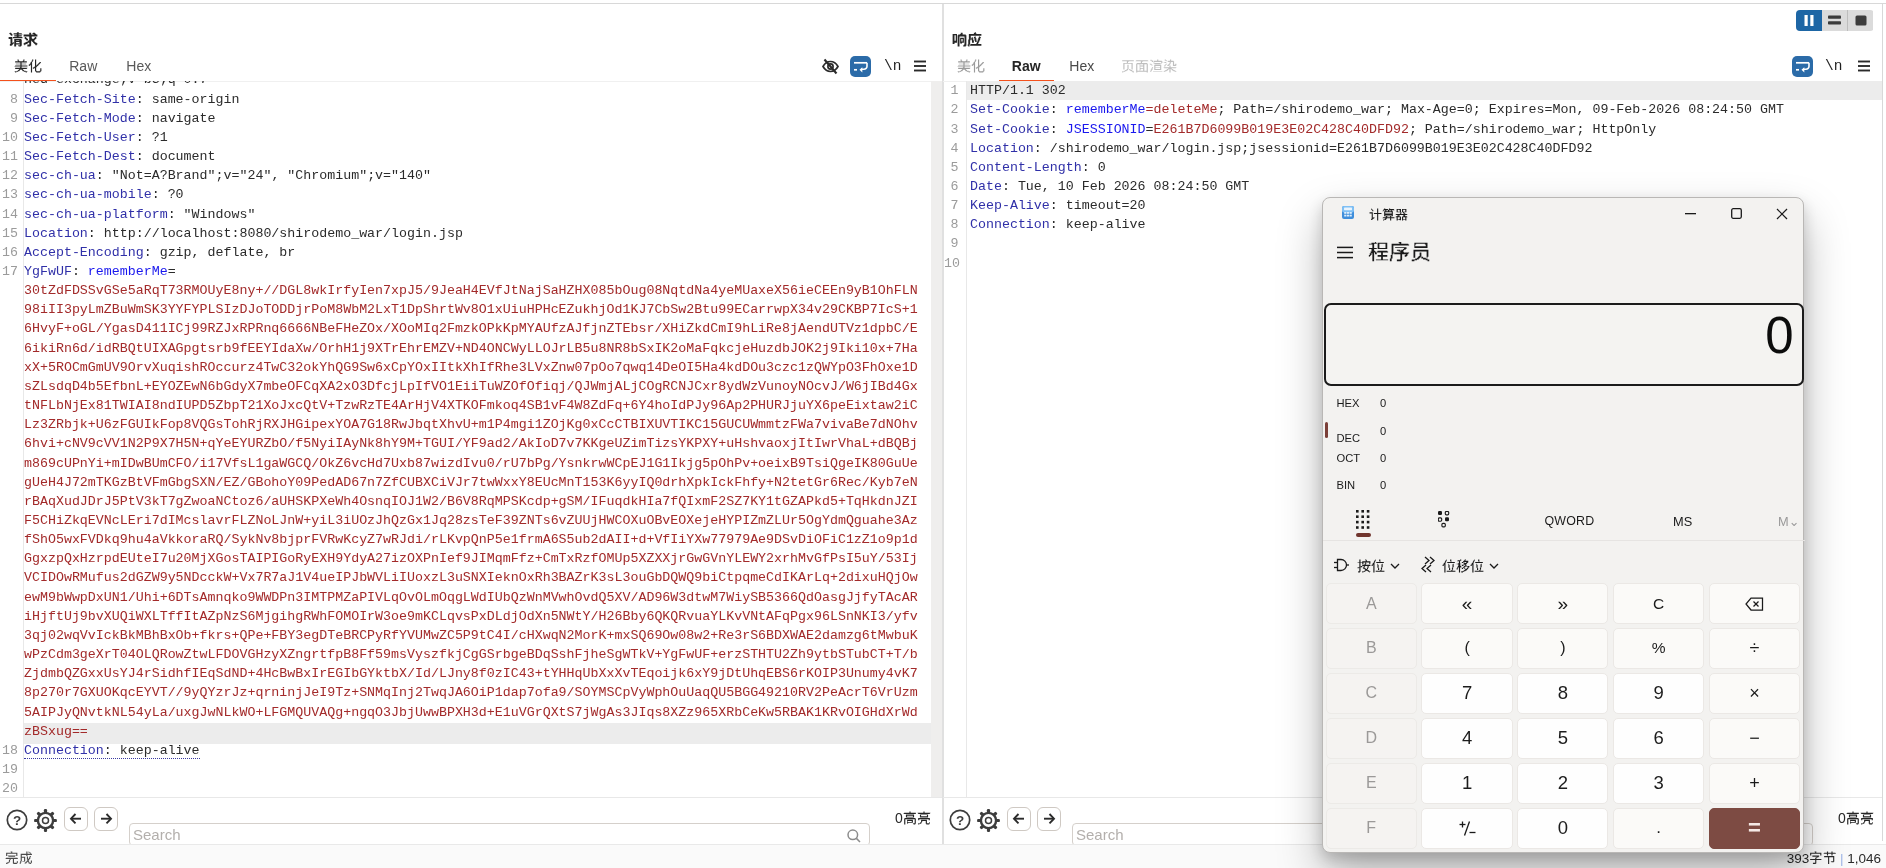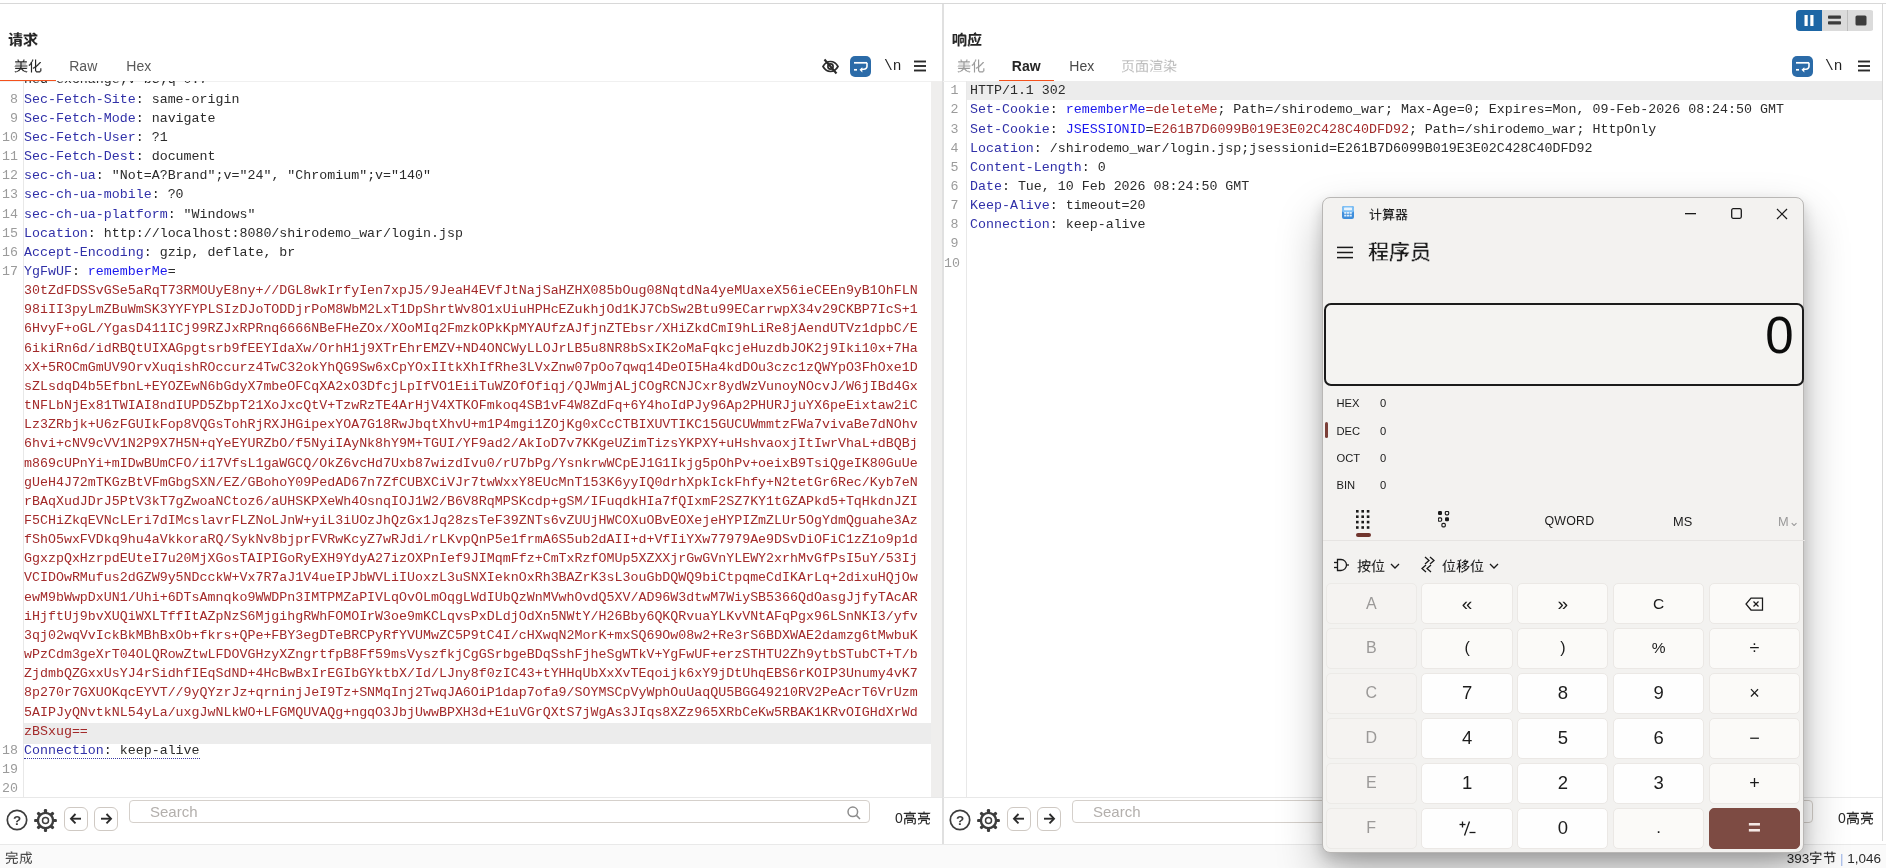--- a/index.html
+++ b/index.html
@@ -17,21 +17,21 @@
 .ed{position:absolute;top:81px;height:716px;overflow:hidden;font-family:"Liberation Mono",monospace;font-size:13.3px;line-height:19.15px;white-space:pre;color:#2b2b2b}
 .gut{position:absolute;top:0;text-align:right;color:#9b9b9b}
 .code{position:absolute;top:0}
 .k{color:#3030a8}
 .b{color:#1a18ee}
 .r{color:#a32a2a}
 .hl{position:absolute;background:#ececec;height:19.15px}
 .dot{border-bottom:1px dotted #3a3aa0}
 
 .tbar{position:absolute;top:797px;height:46px;border-top:1px solid #e8e8e8}
-.sinput{position:absolute;top:2px;height:23px;border:1px solid #d5d0cb;border-radius:4px;color:#b3afac;font-size:15px;line-height:21px;padding-left:20px}
+.sinput{position:absolute;top:25px;height:23px;border:1px solid #d5d0cb;border-radius:4px;color:#b3afac;font-size:15px;line-height:21px;padding-left:3px}
 .hlcount{position:absolute;top:12px;font-size:14px;color:#262626}
 .ibtn{position:absolute;top:9px;width:24px;height:23.5px;border:1px solid #cfc9c3;border-radius:6px}
 
 .sbar{position:absolute;left:0;top:844px;width:1886px;height:24px;background:#fafafa;border-top:1px solid #e9e9e9;font-size:13.5px;color:#4a4a4a}
 
 #calc{position:absolute;left:1322px;top:197px;width:482px;height:656px;background:#f3f2f0;border:1px solid #b9b7b5;border-radius:8px;box-shadow:0 22px 45px rgba(0,0,0,.28),0 6px 14px rgba(0,0,0,.16);font-family:"Liberation Sans",sans-serif;color:#1a1a1a}
 #calc .disp{position:absolute;left:0.5px;top:105px;width:480px;height:83px;border:2.4px solid #1b1b1b;border-radius:7px;background:#f4f3f1;text-align:right;font-size:51px;line-height:62px;padding-right:8px;color:#0c0c0c}
 .baserow{position:absolute;left:13.5px;font-size:11.2px;color:#1a1a1a}
 .baseval{position:absolute;left:57px;font-size:11.2px;color:#1a1a1a}
 .key{position:absolute;width:91.3px;height:41px;border-radius:5px;font-size:17px;display:flex;align-items:center;justify-content:center}
@@ -457,21 +457,21 @@
     <div class="abs" style="left:45px;top:42px;font-size:21px"><svg class="cj">
         <use href="#u7a0b"></use>
       </svg><svg class="cj">
         <use href="#u5e8f"></use>
       </svg><svg class="cj">
         <use href="#u5458"></use>
       </svg></div>
     <div class="disp">0</div>
     <div class="baserow" style="top:199px">HEX</div>
     <div class="baseval" style="top:199px">0</div>
-    <div class="baserow" style="top:227px">DEC</div>
+    <div class="baserow" style="top:234px">DEC</div>
     <div class="baseval" style="top:226.5px">0</div>
     <div class="baserow" style="top:253.5px">OCT</div>
     <div class="baseval" style="top:253.5px">0</div>
     <div class="baserow" style="top:281px">BIN</div>
     <div class="baseval" style="top:281px">0</div>
     <div class="abs" style="left:1.6px;top:224px;width:3.6px;height:16px;border-radius:2px;background:#7b3f38"></div>
     <svg class="ic abs" style="left:33px;top:312px" width="14" height="19" viewBox="0 0 14 19">
       <rect x="0.0" y="0.0" width="2.6" height="2.6" fill="#1a1a1a"></rect>
       <rect x="5.4" y="0.0" width="2.6" height="2.6" fill="#1a1a1a"></rect>
       <rect x="10.8" y="0.0" width="2.6" height="2.6" fill="#1a1a1a"></rect>

